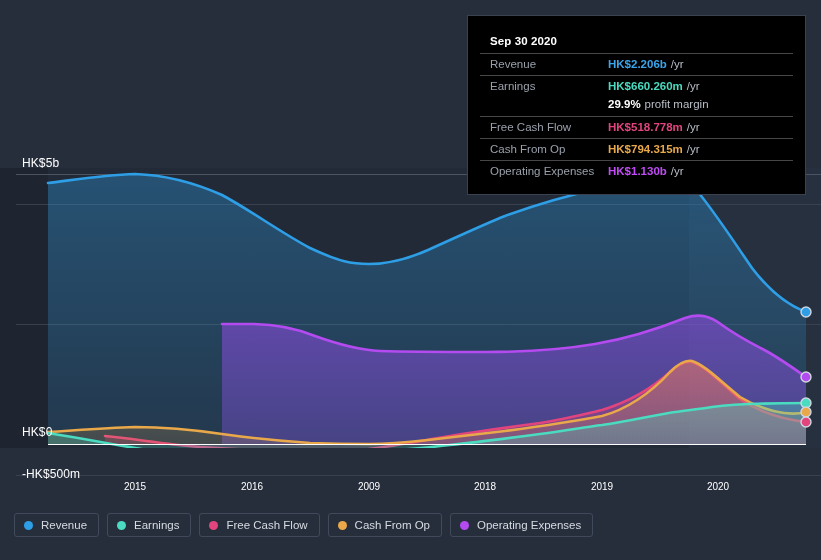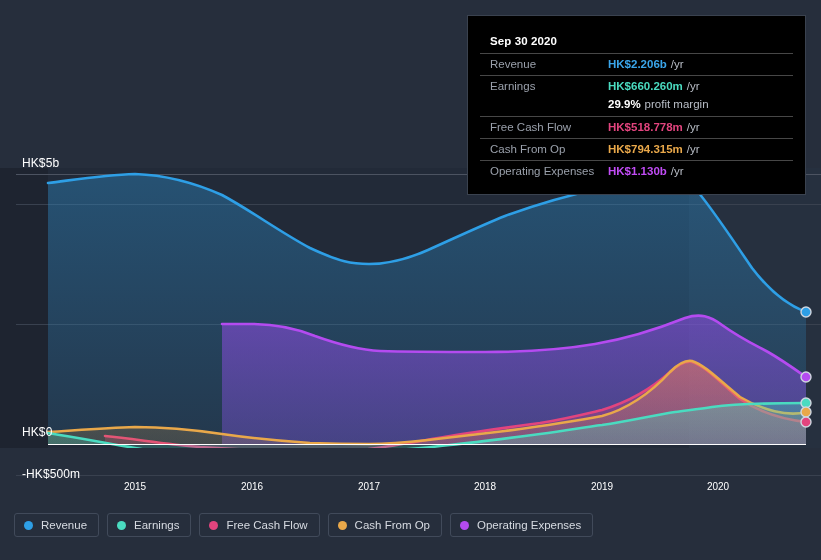--- a/index.html
+++ b/index.html
@@ -248,21 +248,21 @@
     </svg>
 
     <div class="y-label" style="left:22px; top:156px;">HK$5b</div>
     <div class="y-label" style="left:22px; top:425px;">HK$0</div>
     <div class="y-label" style="left:22px; top:467px;">-HK$500m</div>
   </div>
 
   <div>
     <div class="x-label" style="left:135px; top:481px;">2015</div>
     <div class="x-label" style="left:252px; top:481px;">2016</div>
-    <div class="x-label" style="left:369px; top:481px;">2017</div>
+    <div class="x-label" style="left:369px; top:481px;">2009</div>
     <div class="x-label" style="left:485px; top:481px;">2018</div>
     <div class="x-label" style="left:602px; top:481px;">2019</div>
     <div class="x-label" style="left:718px; top:481px;">2020</div>
   </div>
 
   <div id="tooltip">
     <div class="tt-date">Sep 30 2020</div>
 
     <div class="tt-row">
       <span class="tt-label">Revenue</span>

